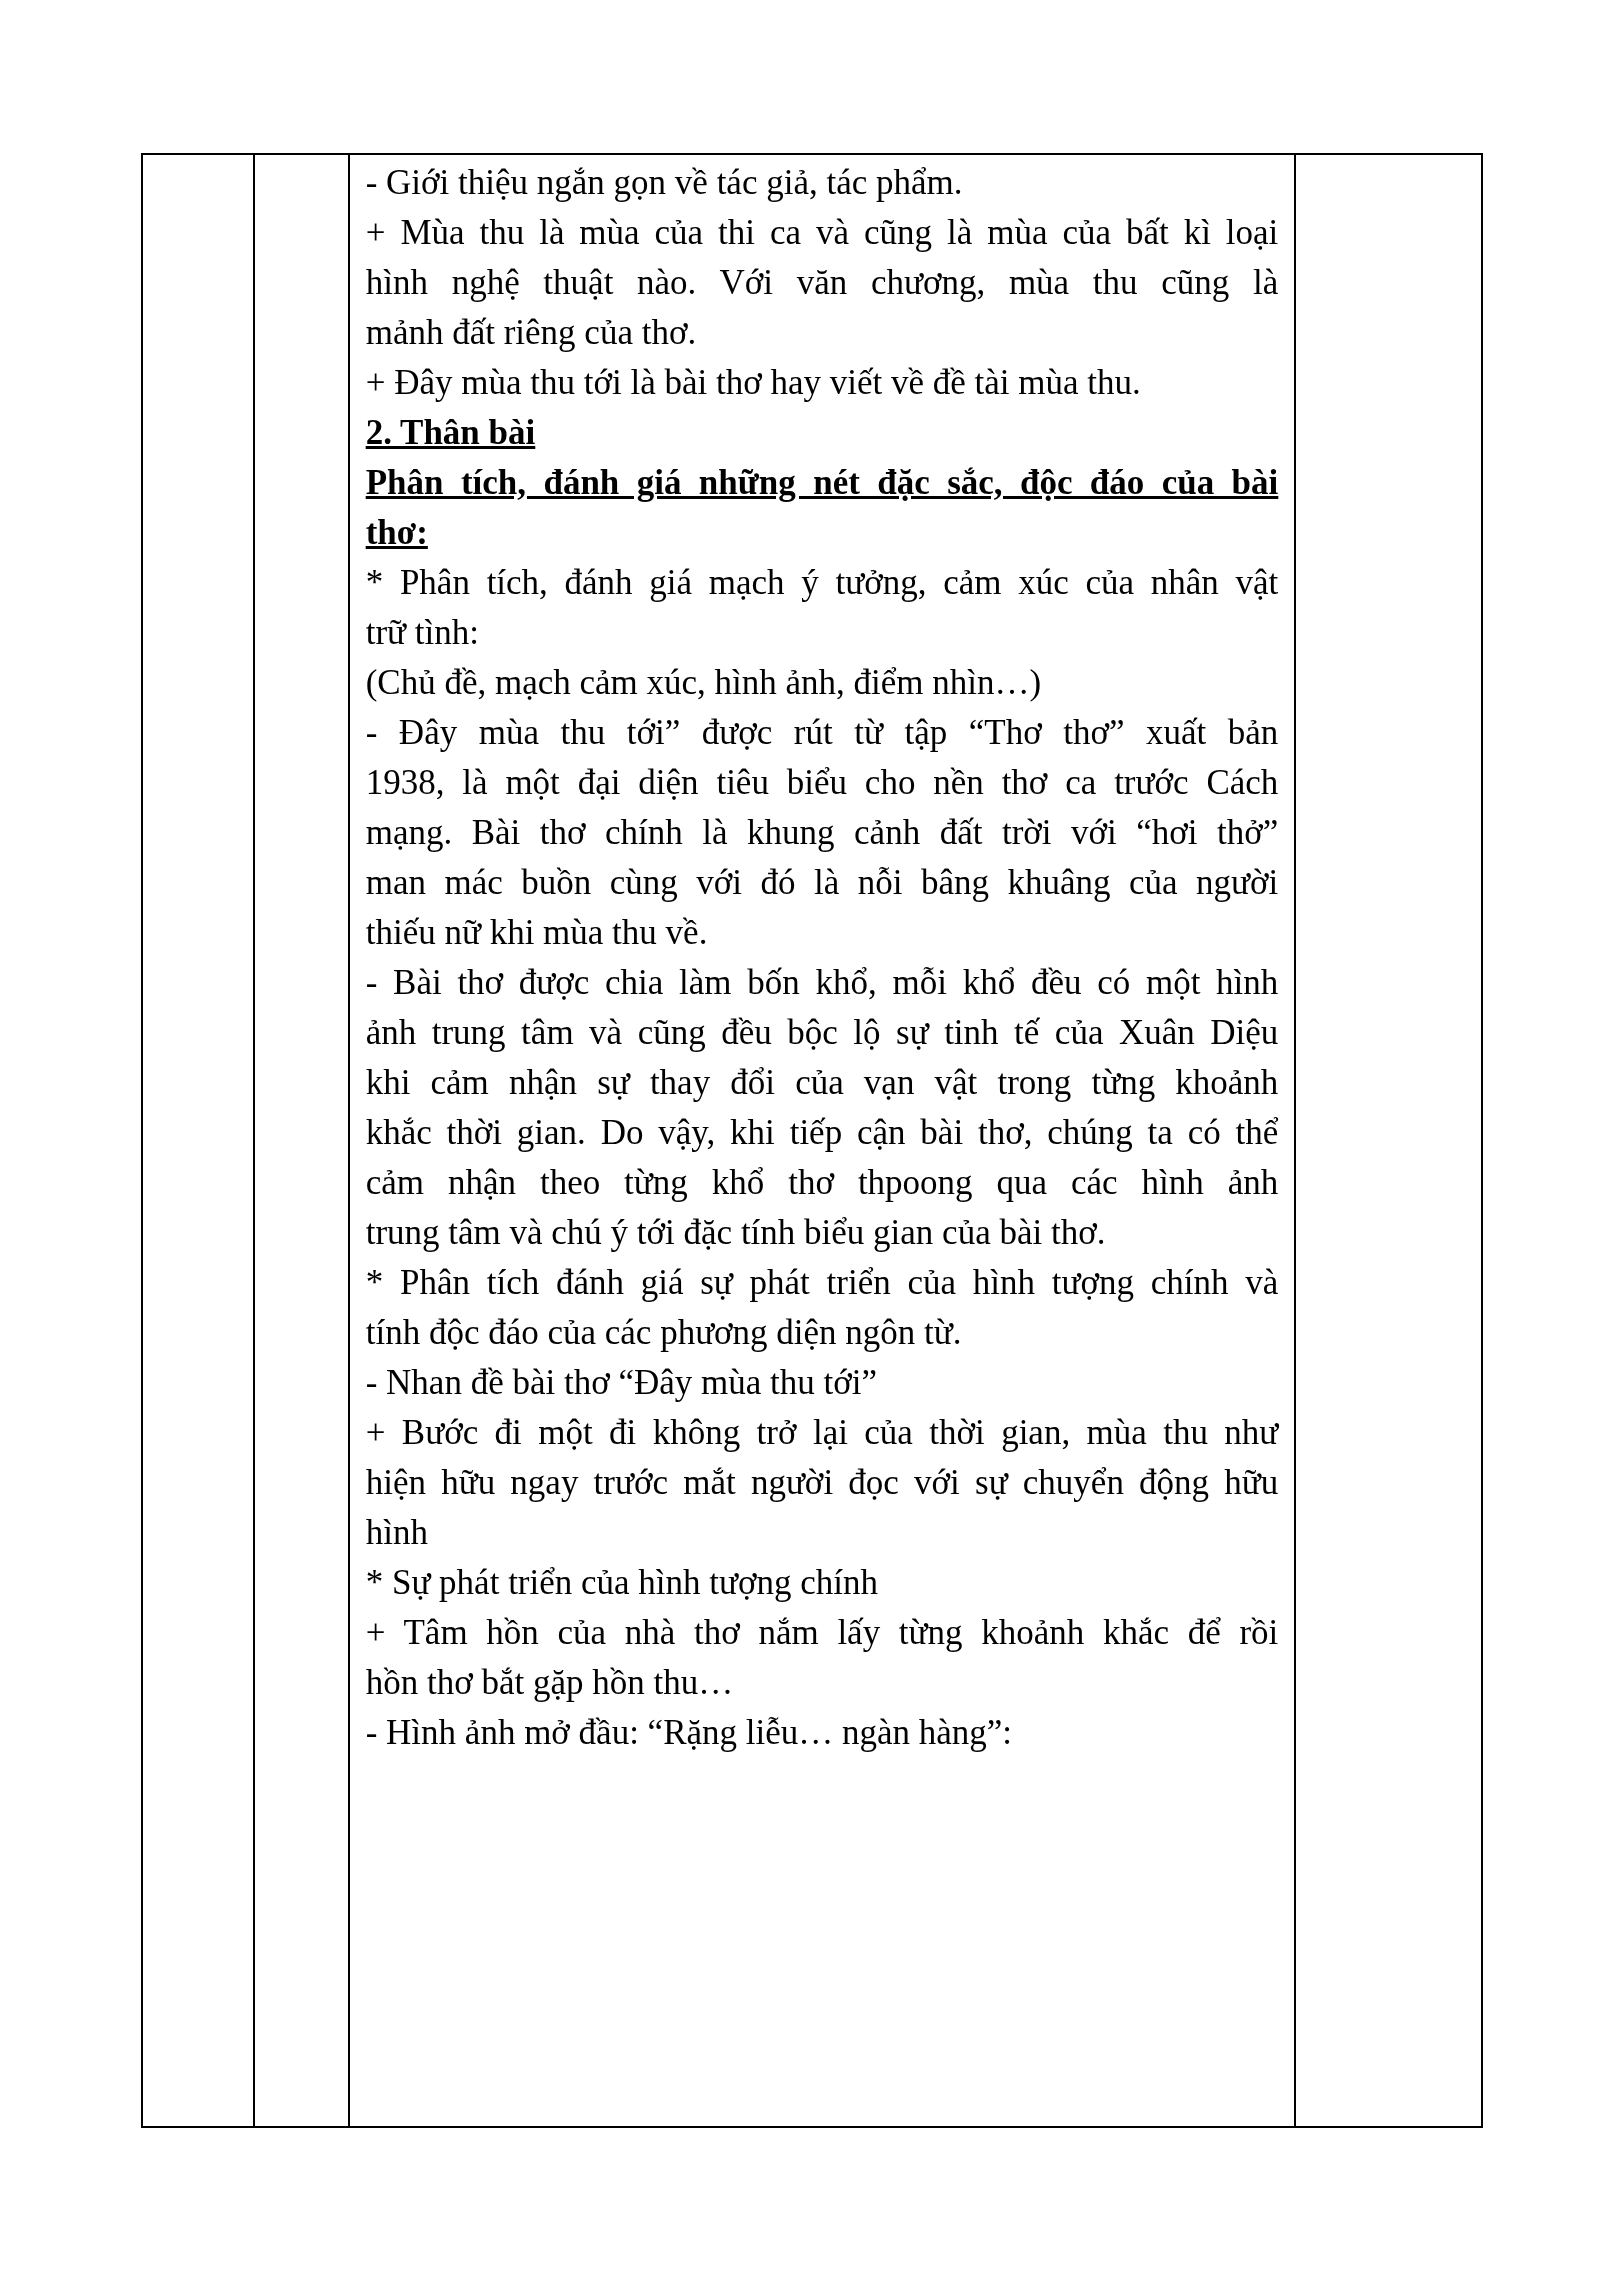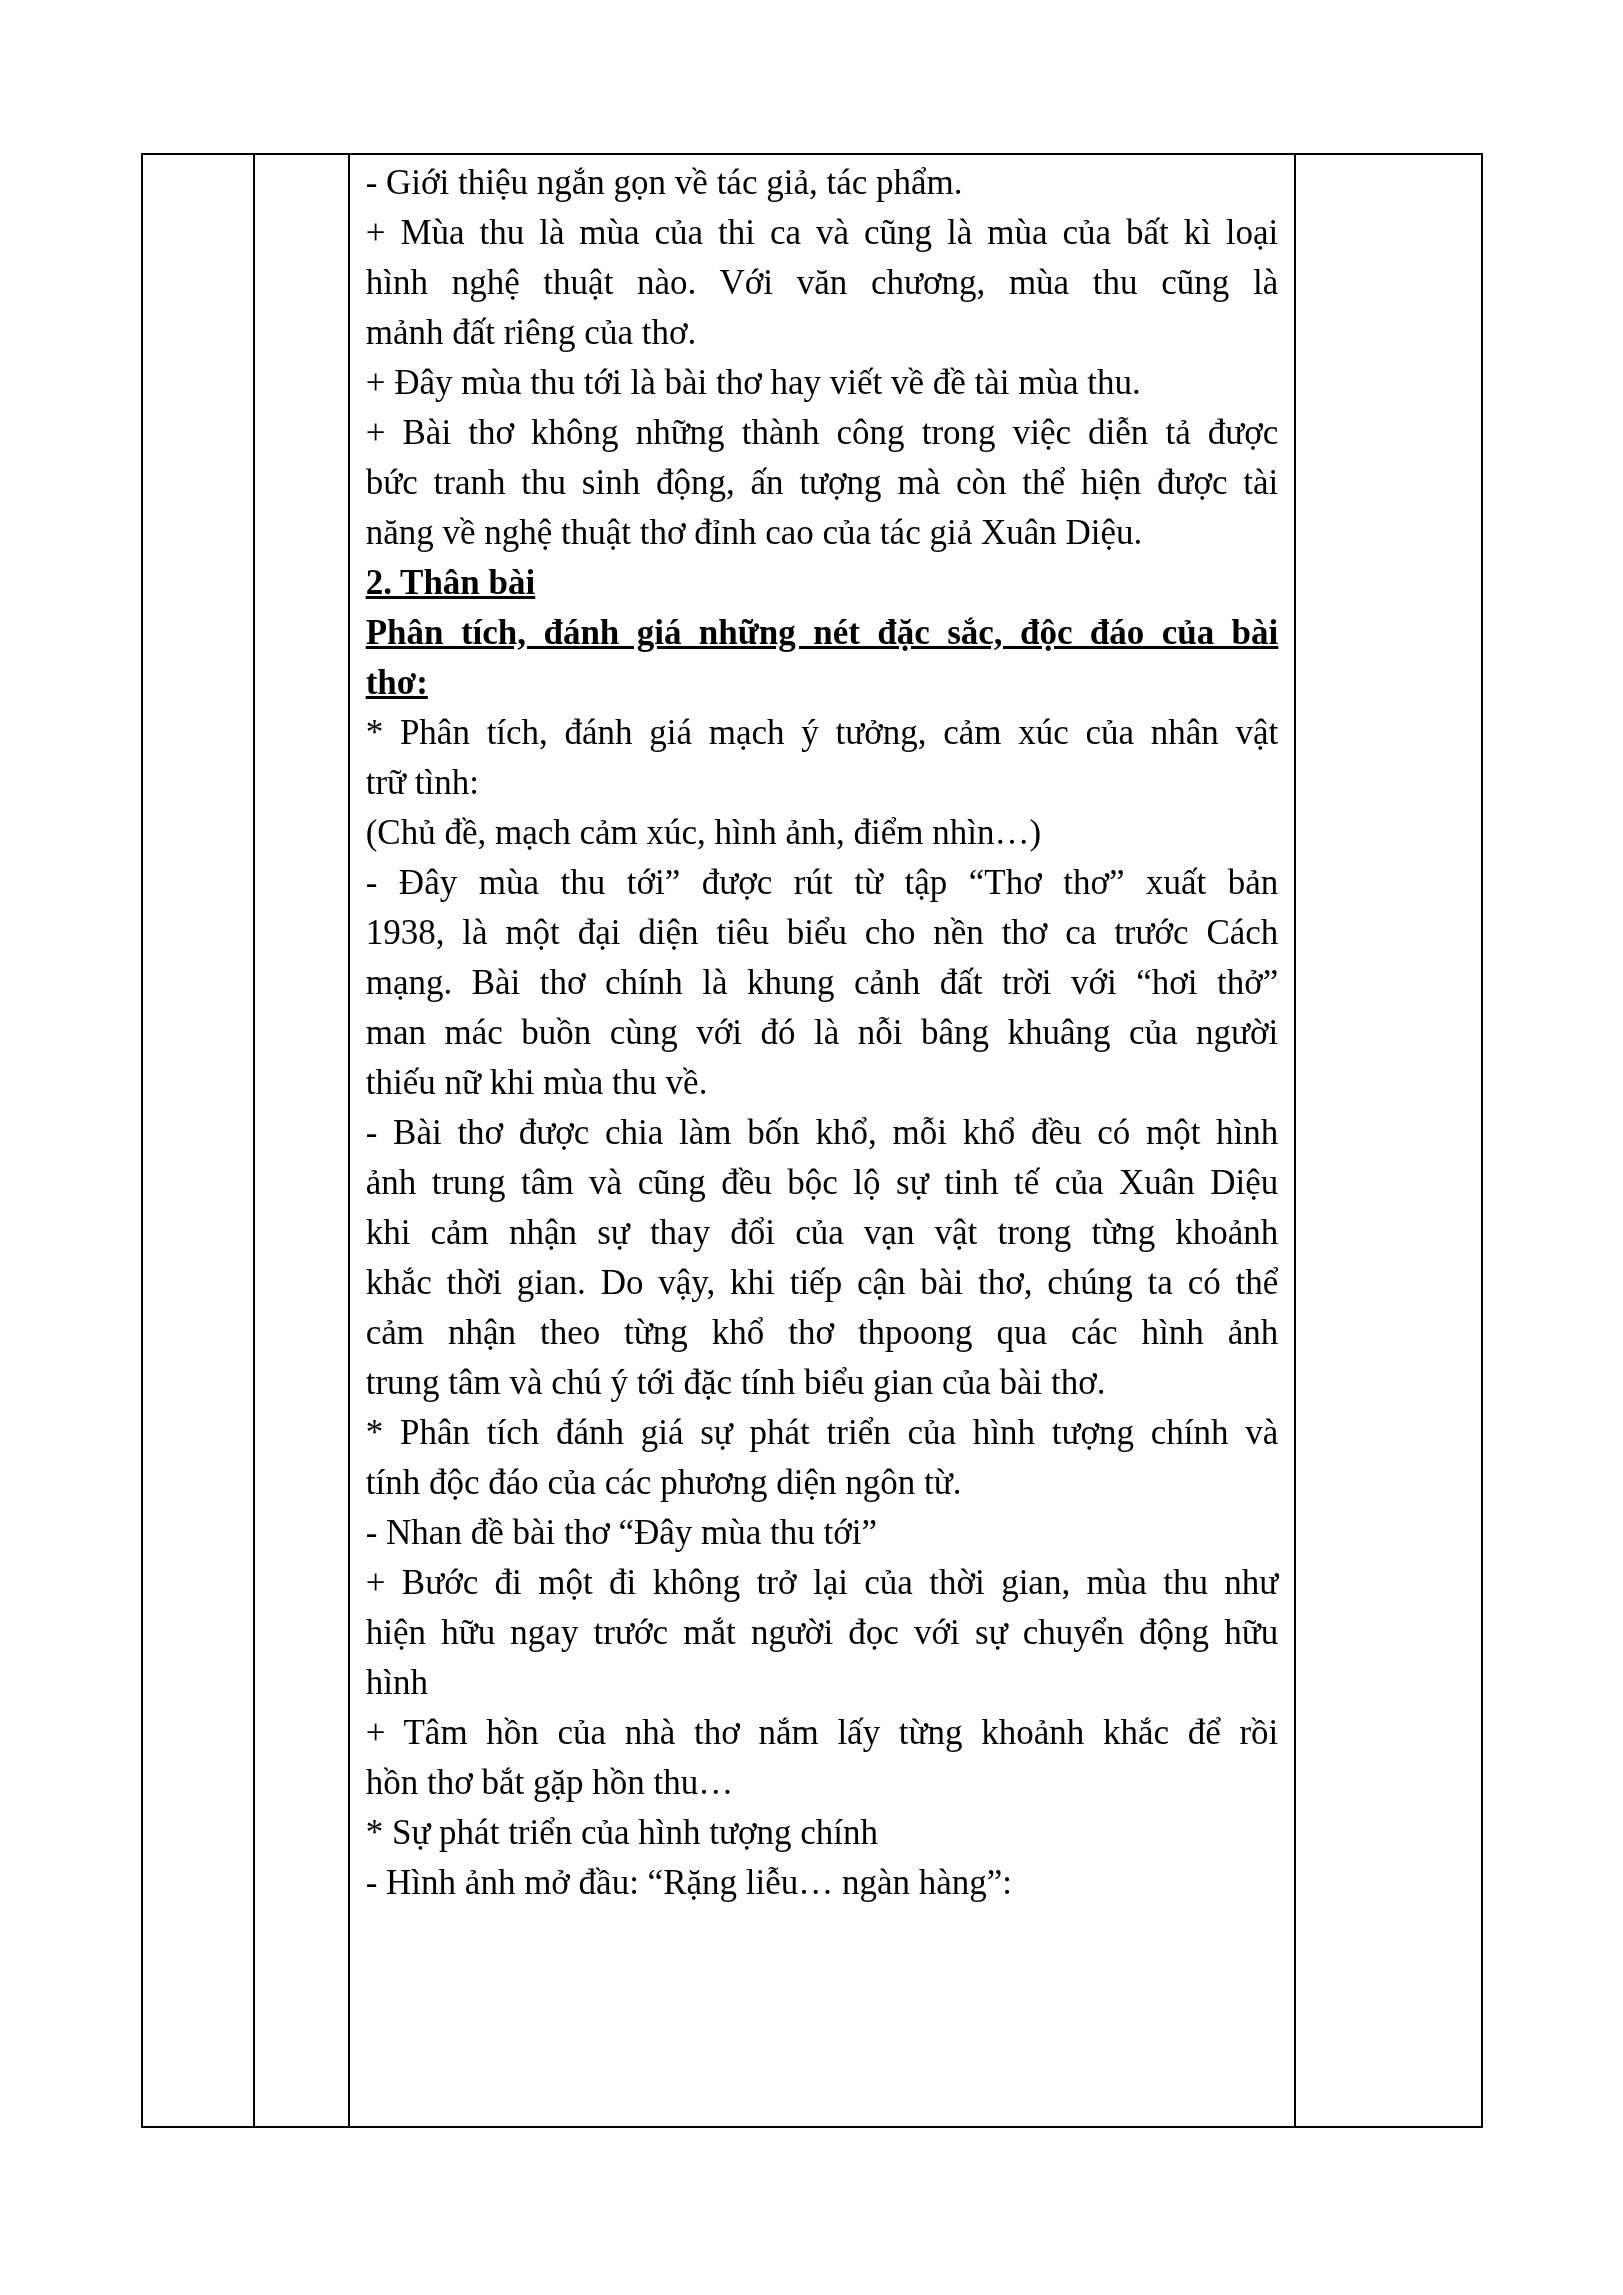--- a/index.html
+++ b/index.html
@@ -64,25 +64,20 @@
             <div class="line">- Giới thiệu ngắn gọn về tác giả, tác phẩm.</div>
           </div>
           <div class="para">
             <div class="line j">+ Mùa thu là mùa của thi ca và cũng là mùa của bất kì loại</div>
             <div class="line j">hình nghệ thuật nào. Với văn chương, mùa thu cũng là</div>
             <div class="line">mảnh đất riêng của thơ.</div>
           </div>
           <div class="para">
             <div class="line">+ Đây mùa thu tới là bài thơ hay viết về đề tài mùa thu.</div>
           </div>
-          <div class="para">
-            <div class="line j">+ Bài thơ không những thành công trong việc diễn tả được</div>
-            <div class="line j">bức tranh thu sinh động, ấn tượng mà còn thể hiện được tài</div>
-            <div class="line">năng về nghệ thuật thơ đỉnh cao của tác giả Xuân Diệu.</div>
-          </div>
           <div class="para bold">
             <div class="line">2. Thân bài</div>
           </div>
           <div class="para bold">
             <div class="line j">Phân tích, đánh giá những nét đặc sắc, độc đáo của bài</div>
             <div class="line">thơ:</div>
           </div>
           <div class="para">
             <div class="line j">* Phân tích, đánh giá mạch ý tưởng, cảm xúc của nhân vật</div>
             <div class="line">trữ tình:</div>
@@ -111,25 +106,25 @@
           </div>
           <div class="para">
             <div class="line">- Nhan đề bài thơ “Đây mùa thu tới”</div>
           </div>
           <div class="para">
             <div class="line j">+ Bước đi một đi không trở lại của thời gian, mùa thu như</div>
             <div class="line j">hiện hữu ngay trước mắt người đọc với sự chuyển động hữu</div>
             <div class="line">hình</div>
           </div>
           <div class="para">
+            <div class="line">* Sự phát triển của hình tượng chính</div>
+          </div>
+          <div class="para">
             <div class="line j">+ Tâm hồn của nhà thơ nắm lấy từng khoảnh khắc để rồi</div>
             <div class="line">hồn thơ bắt gặp hồn thu…</div>
-          </div>
-          <div class="para">
-            <div class="line">* Sự phát triển của hình tượng chính</div>
           </div>
           <div class="para">
             <div class="line">- Hình ảnh mở đầu: “Rặng liễu… ngàn hàng”:</div>
           </div>
         </div>
     </div>
     <div class="cell"></div>
   </div>
 </div>
 

